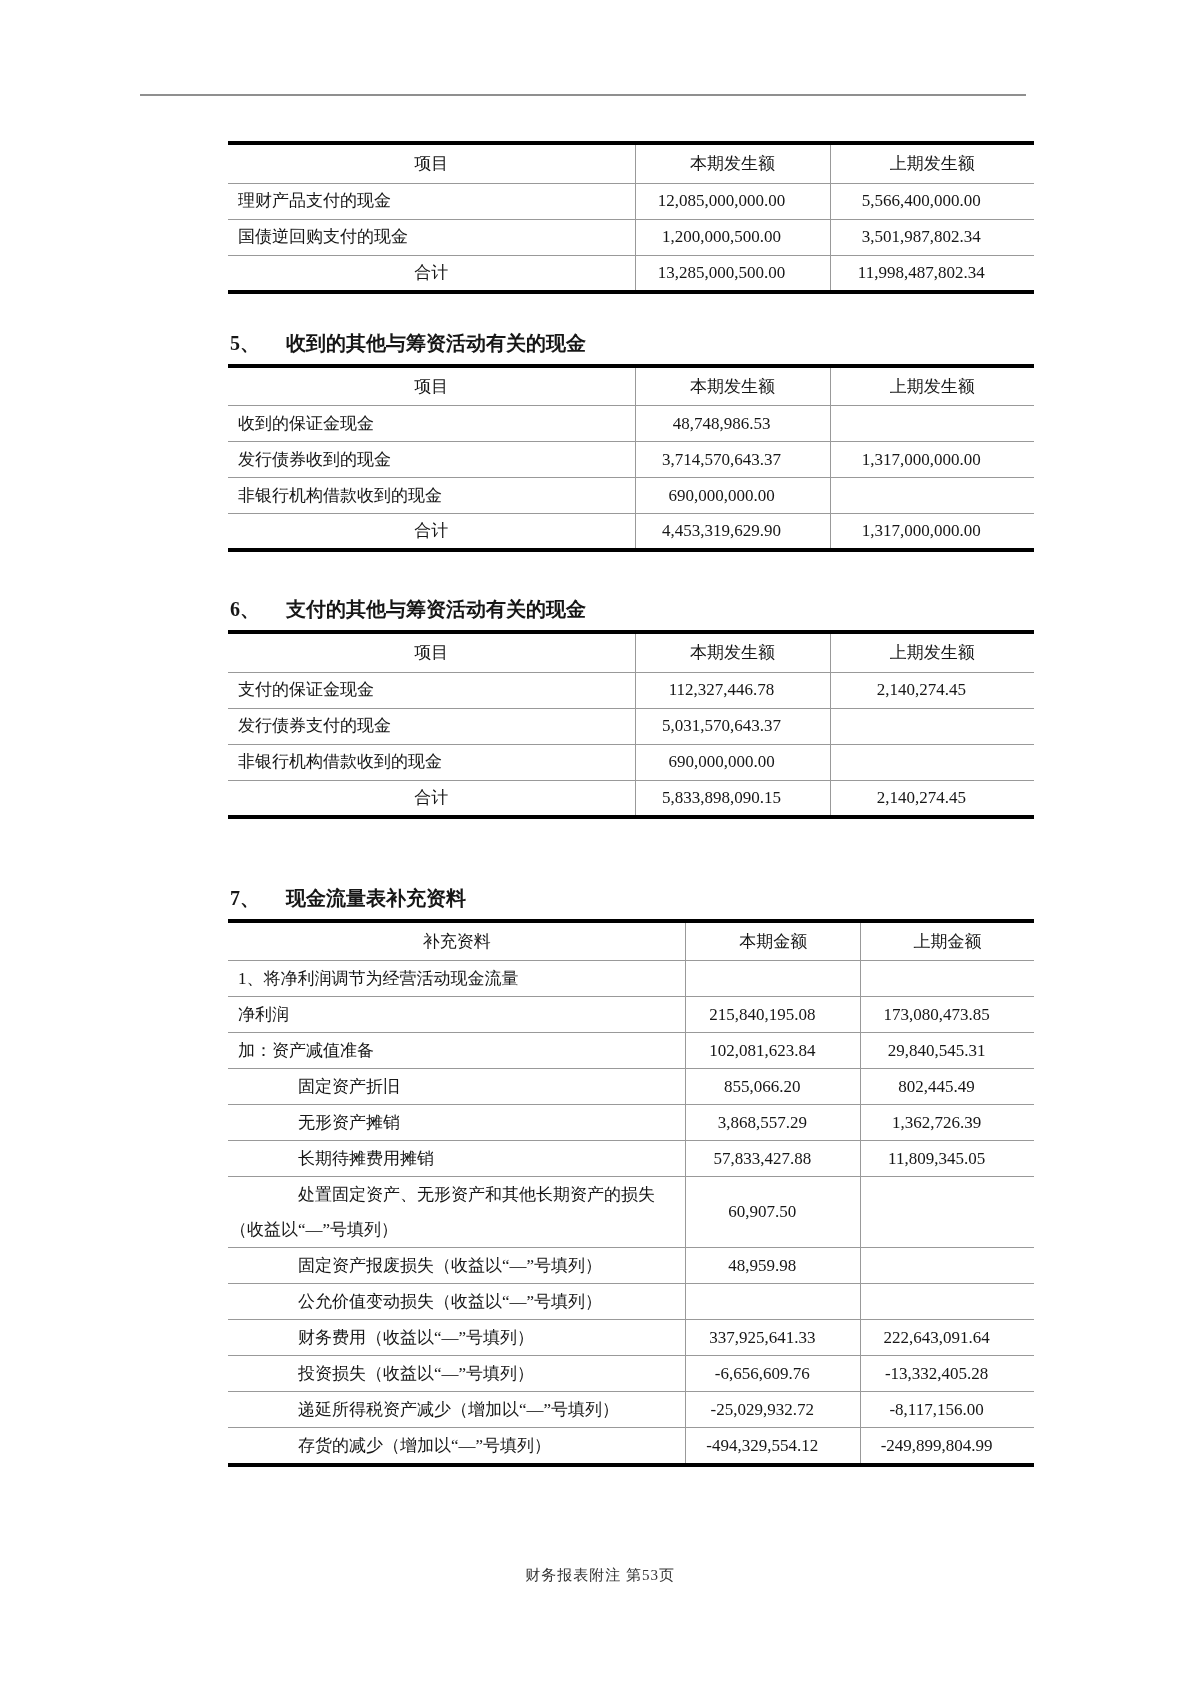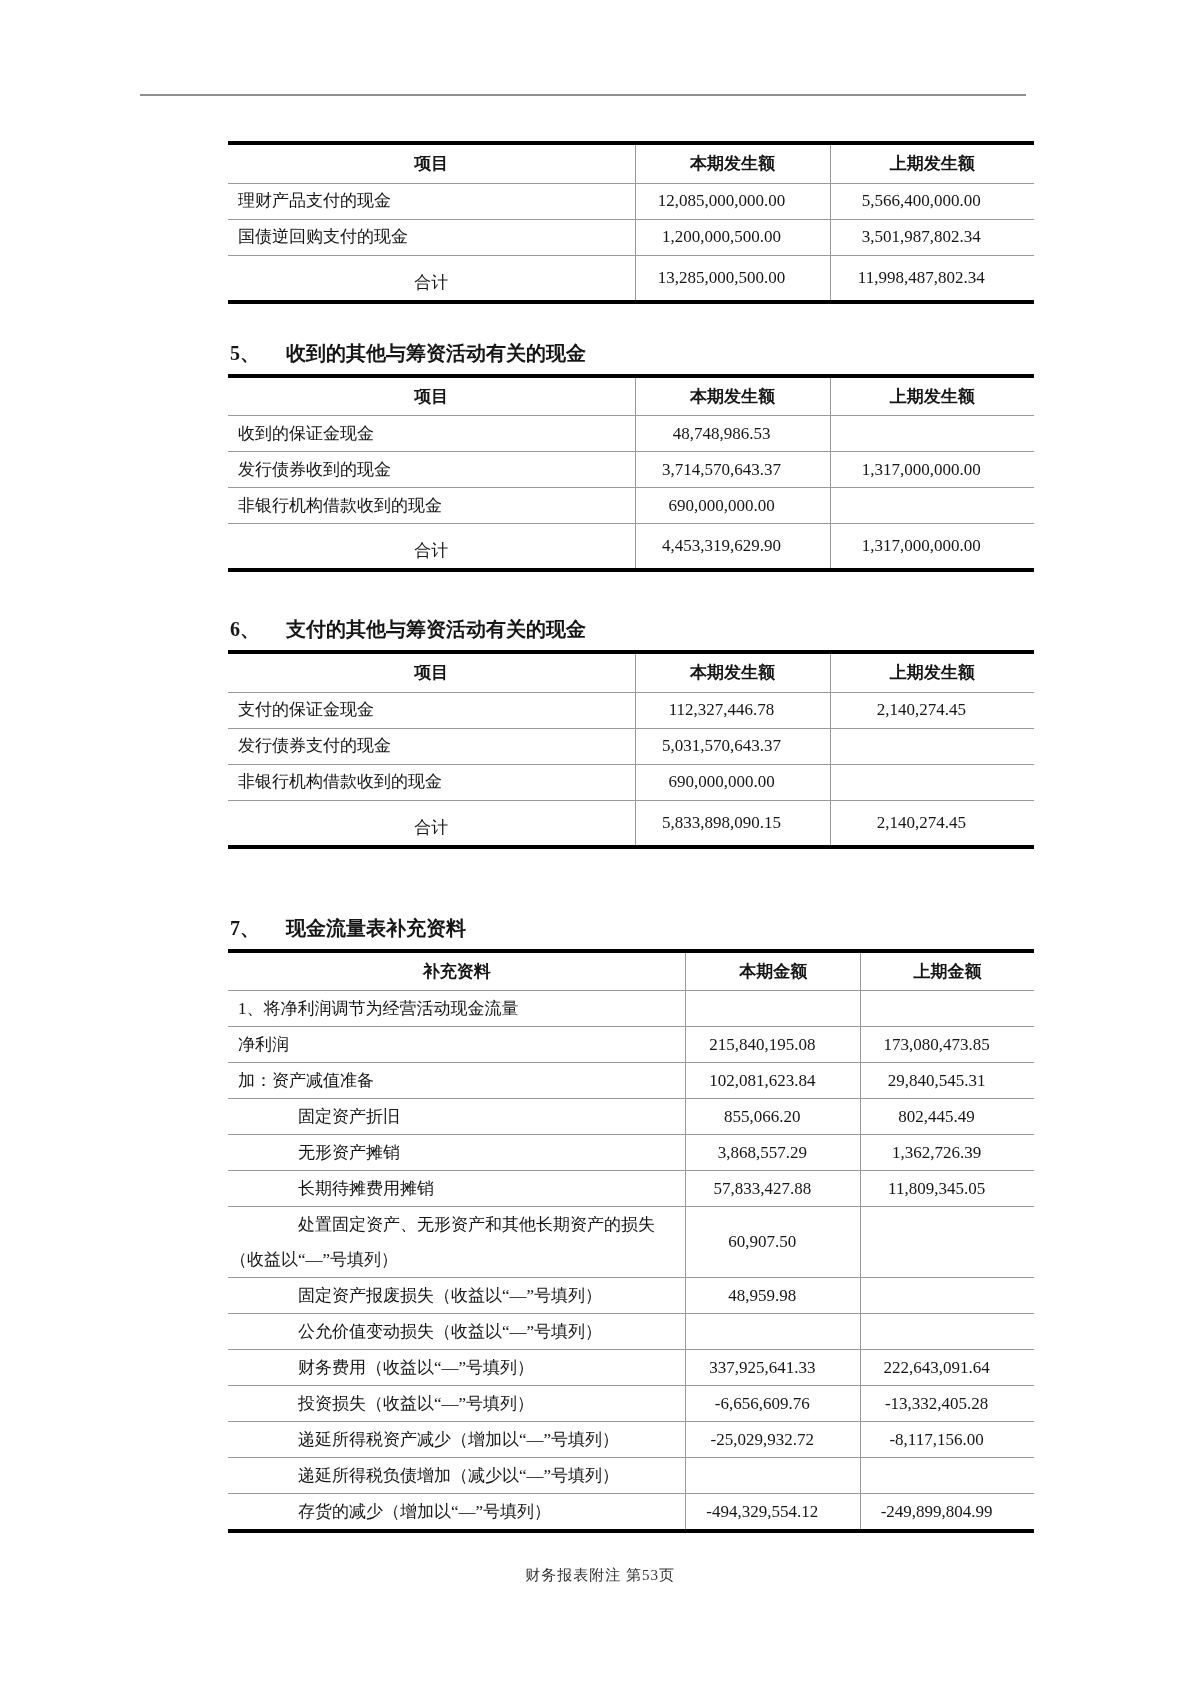--- a/index.html
+++ b/index.html
@@ -34,34 +34,33 @@
     border-bottom: 4px solid #000;
     margin-top: 8px;
   }
   #sec4cont table.fin { margin-top: 0; }
   .t-a col.c1 { width: 50.5%; } .t-a col.c2 { width: 24.2%; } .t-a col.c3 { width: 25.3%; }
   .t-b col.c1 { width: 56.8%; } .t-b col.c2 { width: 21.7%; } .t-b col.c3 { width: 21.5%; }
   th, td { font-size: 17px; font-weight: normal; vertical-align: middle; }
   th {
     height: 40px; text-align: center;
     border-bottom: 1px solid #999;
-    font-weight: bold;
   }
   td { height: 36px; border-bottom: 1px solid #999; }
   .t-b td { height: 35px; }
   tr:last-child td { border-bottom: none; }
   th + th, td + td { border-left: 1px solid #999; }
   td.num { text-align: center; padding-right: 22px; white-space: nowrap; margin-left: 16px; }
   td.label { text-align: left; }
   td.label .l1 { padding-left: 10px; line-height: 34px; }
   .t-b td.label .l1 { line-height: 35px; }
   td.label.indent .l1 { padding-left: 70px; }
   td.label .l2 { padding-left: 2px; line-height: 35px; }
   td.label.total { text-align: center; }
-  td.label.total .l1 { padding-left: 0; margin-top: 10px; }
+  td.label.total .l1 { padding-left: 0; }
   .footer {
     position: absolute; top: 1566px; left: 0; width: 1200px;
     text-align: center; font-size: 15px; color: #333;
     letter-spacing: 1px;
   }
 </style>
 </head>
 <body>
 
 <div class="page">
@@ -311,27 +310,20 @@
             </tr>
             <tr>
               <td class="label indent">
                 <div class="l1">递延所得税资产减少（增加以“—”号填列）</div>
               </td>
               <td class="num">-25,029,932.72</td>
               <td class="num">-8,117,156.00</td>
             </tr>
             <tr>
               <td class="label indent">
-                <div class="l1">递延所得税负债增加（减少以“—”号填列）</div>
-              </td>
-              <td class="num"></td>
-              <td class="num"></td>
-            </tr>
-            <tr>
-              <td class="label indent">
                 <div class="l1">存货的减少（增加以“—”号填列）</div>
               </td>
               <td class="num">-494,329,554.12</td>
               <td class="num">-249,899,804.99</td>
             </tr>
           </tbody>
         </table>
     </section>
 
   </div>

